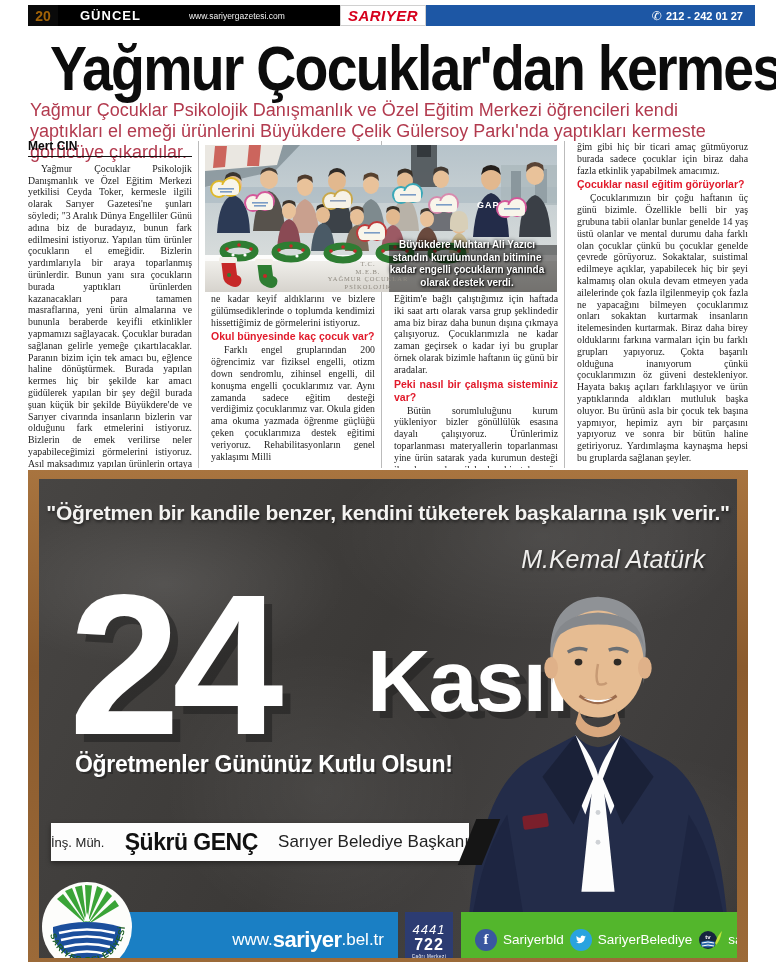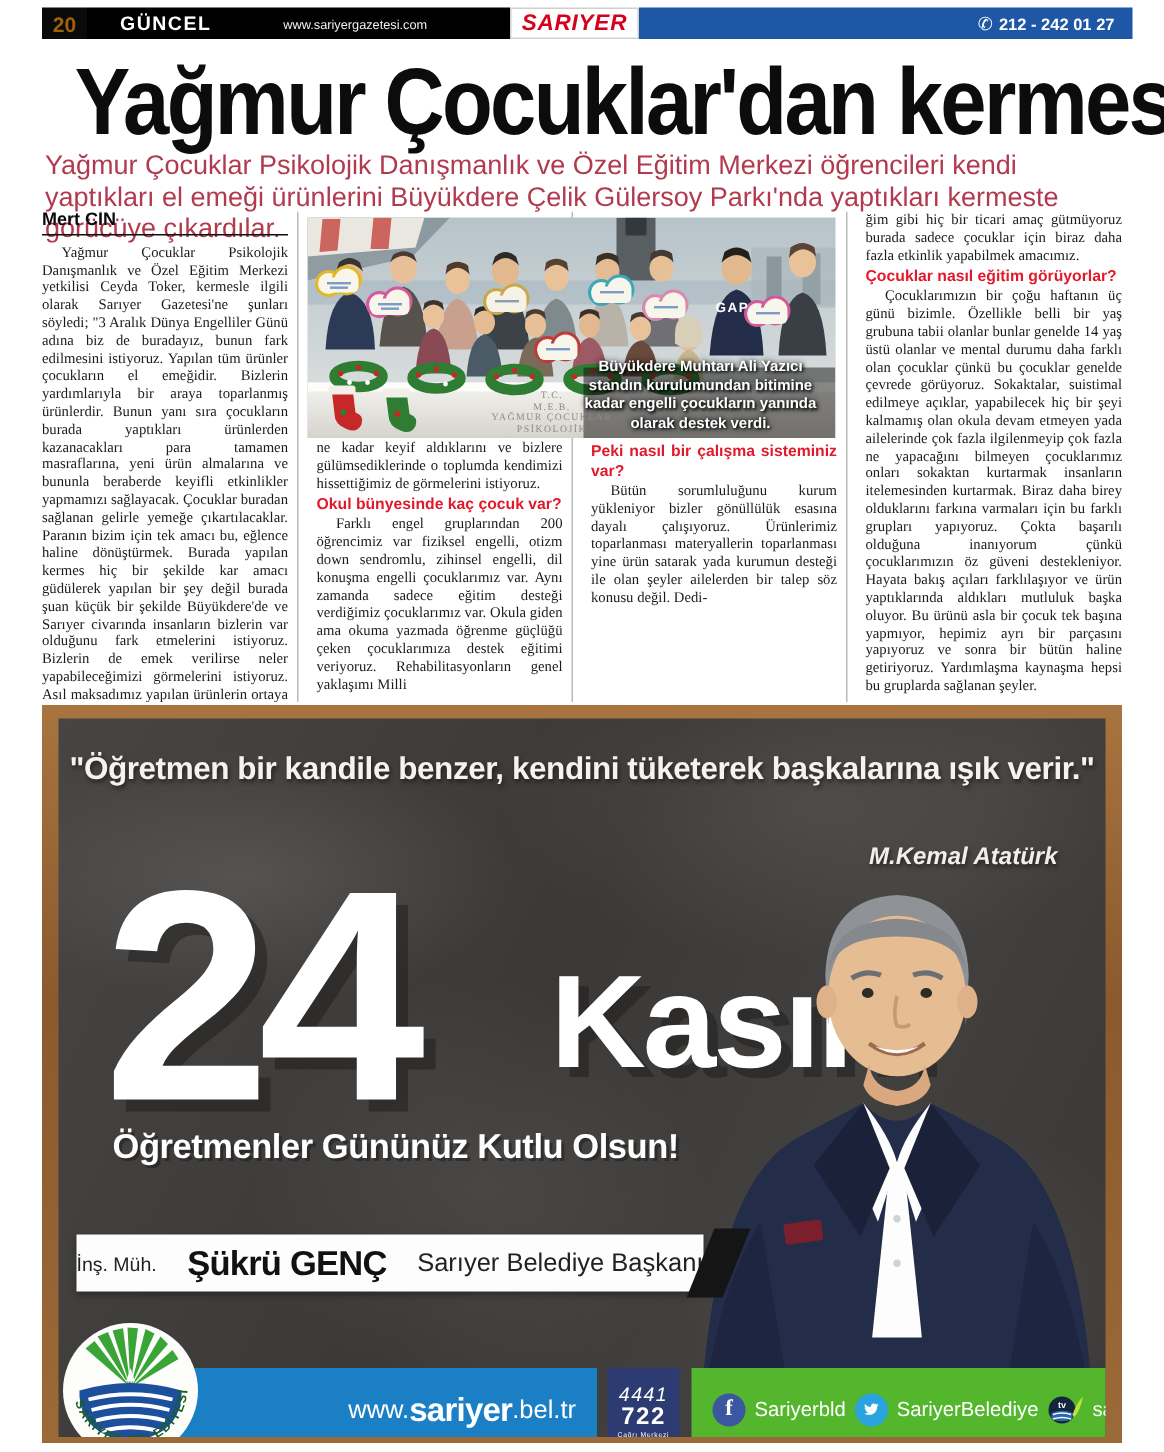--- a/index.html
+++ b/index.html
@@ -52,22 +52,22 @@
     padding:9px 11px 4px 11px; }
   .chalk { position:relative; width:100%; height:100%; overflow:hidden;
     background:
       radial-gradient(260px 120px at 18% 22%, rgba(255,255,255,.10), transparent 70%),
       radial-gradient(300px 150px at 72% 12%, rgba(255,255,255,.08), transparent 70%),
       radial-gradient(220px 200px at 40% 65%, rgba(255,255,255,.07), transparent 70%),
       radial-gradient(260px 160px at 85% 80%, rgba(255,255,255,.06), transparent 70%),
       linear-gradient(115deg,#474543 0%, #3b3937 45%, #434140 70%, #393736 100%); }
   .quote { position:absolute; left:0; top:22px; width:100%; text-align:center; color:#f4f3f1;
     font-size:21px; font-weight:bold; letter-spacing:-.3px; text-shadow:1px 2px 3px rgba(0,0,0,.5); }
-  .attribution { position:absolute; right:32px; top:84px; color:#f0efed; font-size:16px;
-    font-weight:bold; font-style:italic; text-shadow:1px 2px 3px rgba(0,0,0,.5); }
+  .attribution { position:absolute; right:32px; top:66px; color:#f0efed; font-size:25px;
+    font-weight:normal; font-style:italic; text-shadow:1px 2px 3px rgba(0,0,0,.5); }
   .day { position:absolute; left:30px; top:86px; font-size:200px; line-height:1; font-weight:bold;
     color:#fff; letter-spacing:-8px; text-shadow:8px 8px 0 rgba(25,25,25,.45); }
   .month { position:absolute; left:328px; top:158px; font-size:88px; line-height:1; font-weight:bold;
     color:#fff; letter-spacing:-2px; text-shadow:7px 7px 0 rgba(25,25,25,.45); }
   .message { position:absolute; left:36px; top:272px; color:#fff; font-size:23px; font-weight:bold;
     letter-spacing:-.3px; text-shadow:2px 2px 0 rgba(25,25,25,.5); }
   .mayor { position:absolute; left:398px; top:86px; width:322px; height:396px; }
   .signature { position:absolute; left:12px; top:344px; width:418px; height:38px; background:#fdfdfd;
     display:flex; align-items:center; justify-content:space-between; gap:9px; box-shadow:0 2px 5px rgba(0,0,0,.4); }
   .sig-title { font-size:13px; color:#222; }
@@ -126,20 +126,21 @@
       <p class="ind">Yağmur Çocuklar Psikolojik Danışmanlık ve Özel Eğitim Merkezi yetkilisi Ceyda Toker, kermesle ilgili olarak Sarıyer Gazetesi'ne şunları söyledi; "3 Aralık Dünya Engelliler Günü adına biz de buradayız, bunun fark edilmesini istiyoruz. Yapılan tüm ürünler çocukların el emeğidir. Bizlerin yardımlarıyla bir araya toparlanmış ürünlerdir. Bunun yanı sıra çocukların burada yaptıkları ürünlerden kazanacakları para tamamen masraflarına, yeni ürün almalarına ve bununla beraberde keyifli etkinlikler yapmamızı sağlayacak. Çocuklar buradan sağlanan gelirle yemeğe çıkartılacaklar. Paranın bizim için tek amacı bu, eğlence haline dönüştürmek. Burada yapılan kermes hiç bir şekilde kar amacı güdülerek yapılan bir şey değil burada şuan küçük bir şekilde Büyükdere'de ve Sarıyer civarında insanların bizlerin var olduğunu fark etmelerini istiyoruz. Bizlerin de emek verilirse neler yapabileceğimizi görmelerini istiyoruz. Asıl maksadımız yapılan ürünlerin ortaya çıktığında neler olduğunu bu çocukların</p>
     </div>
     <div class="col col-rule">
       <div class="spacer2"></div>
       <p>ne kadar keyif aldıklarını ve bizlere gülümsediklerinde o toplumda kendimizi hissettiğimiz de görmelerini istiyoruz.</p>
       <h3 class="qhead">Okul bünyesinde kaç çocuk var?</h3>
       <p class="ind">Farklı engel gruplarından 200 öğrencimiz var fiziksel engelli, otizm down sendromlu, zihinsel engelli, dil konuşma engelli çocuklarımız var. Aynı zamanda sadece eğitim desteği verdiğimiz çocuklarımız var. Okula giden ama okuma yazmada öğrenme güçlüğü çeken çocuklarımıza destek eğitimi veriyoruz. Rehabilitasyonların genel yaklaşımı Milli</p>
     </div>
     <div class="col col-rule">
       <div class="spacer3"></div>
+      <p>Eğitim'e bağlı çalıştığımız için haftada iki saat artı olarak varsa grup şeklindedir ama biz biraz daha bunun dışına çıkmaya çalışıyoruz. Çocuklarımızla ne kadar zaman geçirsek o kadar iyi bu gruplar örnek olarak bizimle haftanın üç günü bir aradalar.</p>
       <h3 class="qhead">Peki nasıl bir çalışma sisteminiz var?</h3>
       <p class="ind">Bütün sorumluluğunu kurum yükleniyor bizler gönüllülük esasına dayalı çalışıyoruz. Ürünlerimiz toparlanması materyallerin toparlanması yine ürün satarak yada kurumun desteği ile olan şeyler ailelerden bir talep söz konusu değil. Dedi-</p>
     </div>
     <div class="col">
       <p>ğim gibi hiç bir ticari amaç gütmüyoruz burada sadece çocuklar için biraz daha fazla etkinlik yapabilmek amacımız.</p>
       <h3 class="qhead">Çocuklar nasıl eğitim görüyorlar?</h3>
       <p class="ind">Çocuklarımızın bir çoğu haftanın üç günü bizimle. Özellikle belli bir yaş grubuna tabii olanlar bunlar genelde 14 yaş üstü olanlar ve mental durumu daha farklı olan çocuklar çünkü bu çocuklar genelde çevrede görüyoruz. Sokaktalar, suistimal edilmeye açıklar, yapabilecek hiç bir şeyi kalmamış olan okula devam etmeyen yada ailelerinde çok fazla ilgilenmeyip çok fazla ne yapacağını bilmeyen çocuklarımız onları sokaktan kurtarmak insanların itelemesinden kurtarmak. Biraz daha birey olduklarını farkına varmaları için bu farklı grupları yapıyoruz. Çokta başarılı olduğuna inanıyorum çünkü çocuklarımızın öz güveni destekleniyor. Hayata bakış açıları farklılaşıyor ve ürün yaptıklarında aldıkları mutluluk başka oluyor. Bu ürünü asla bir çocuk tek başına yapmıyor, hepimiz ayrı bir parçasını yapıyoruz ve sonra bir bütün haline getiriyoruz. Yardımlaşma kaynaşma hepsi bu gruplarda sağlanan şeyler.</p>
     </div>
   </section>
 

